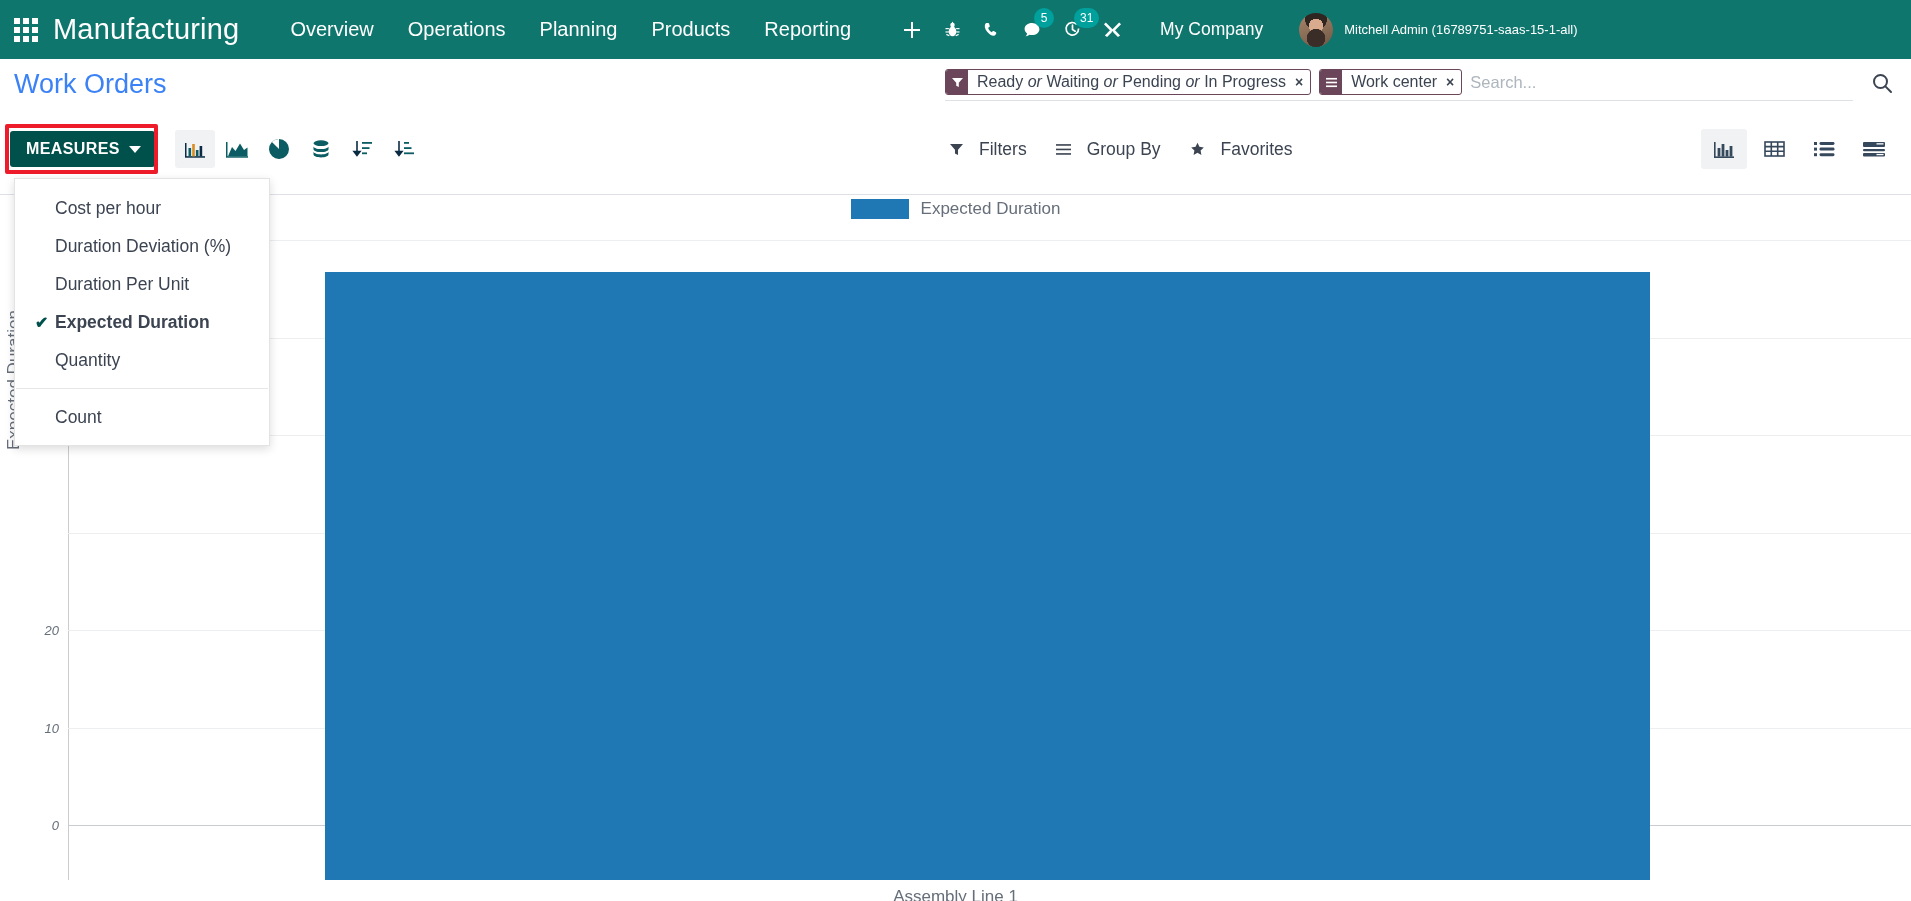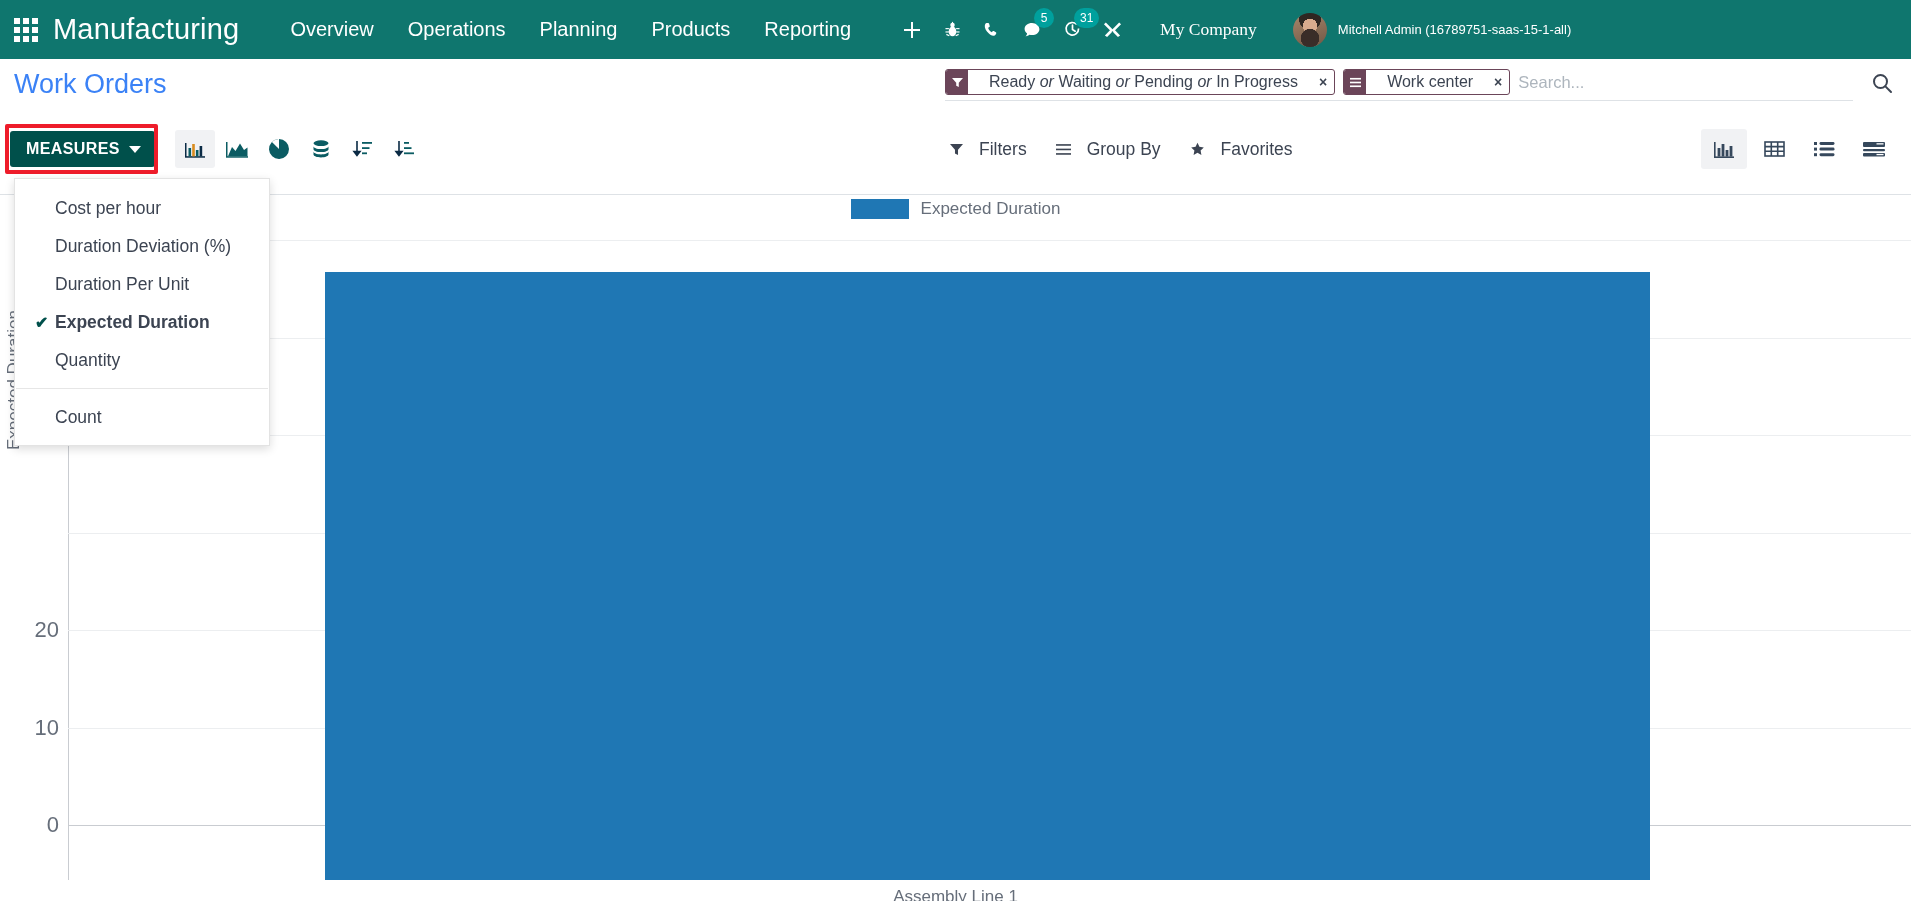--- a/index.html
+++ b/index.html
@@ -67,21 +67,20 @@
     min-width: 20px;
     text-align: center;
     font-weight: 400;
   }
   #company {
     font-size: 17.5px;
     padding: 0 14px;
     white-space: nowrap;
     cursor: pointer;
     margin-left: 14px;
-    font-family: Liberation Serif, serif;
   }
   #user-block {
     display: flex; align-items: center;
     margin-left: 22px; margin-right: 14px;
     cursor: pointer;
     white-space: nowrap;
   }
   #avatar {
     width: 34px; height: 34px;
     border-radius: 50%;
@@ -144,21 +143,21 @@
     flex: none;
   }
   .facet-icon {
     background: #6B4559;
     color: #fff;
     display: flex; align-items: center; justify-content: center;
     width: 22px;
     font-size: 12px;
   }
   .facet-label {
-    padding: 0 21px;
+    padding: 0 9px;
     display: flex; align-items: center;
     font-size: 16px;
     color: #3c4452;
     white-space: nowrap;
   }
   .facet-label em { font-style: italic; }
   .facet-x {
     display: flex; align-items: center;
     padding-right: 7px;
     font-size: 14px;
@@ -340,23 +339,24 @@
     position: absolute;
     left: 0; top: 0; bottom: 0;
     width: 1px;
     background: #c9ccd1;
   }
   .ytick {
     position: absolute;
     right: 100%;
     margin-right: 9px;
     transform: translateY(-50%);
-    font-size: 22px;
+    font-size: 13px;
     color: #666e7a;
     white-space: nowrap;
+    font-style: italic;
   }
   #bar {
     position: absolute;
     background: #1f77b4;
     left: 257px;
     width: 1325px;
     bottom: 0;
     top: 3px;
   }
   #ylabel {

